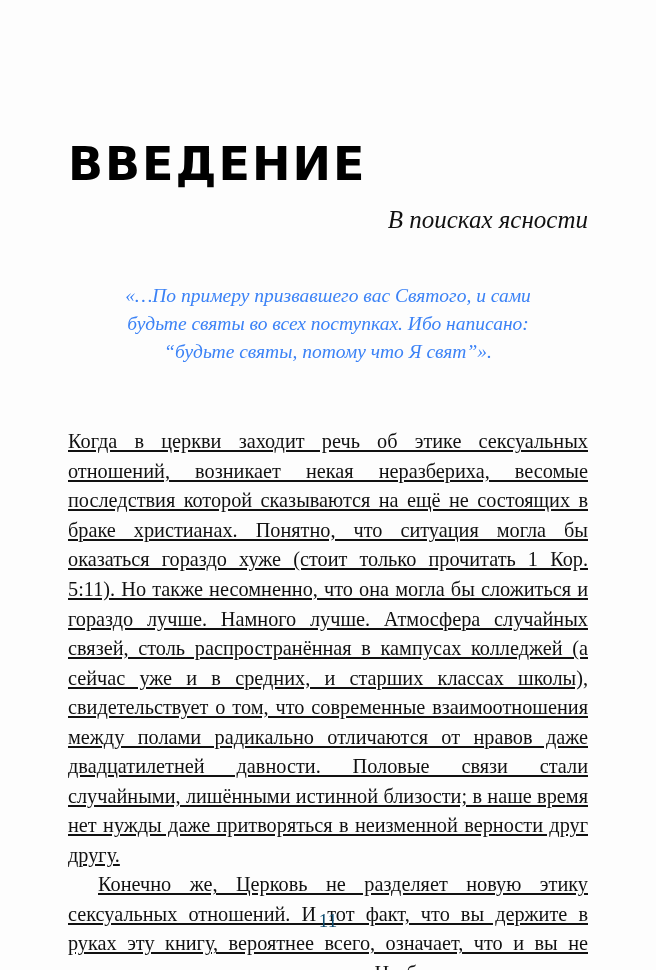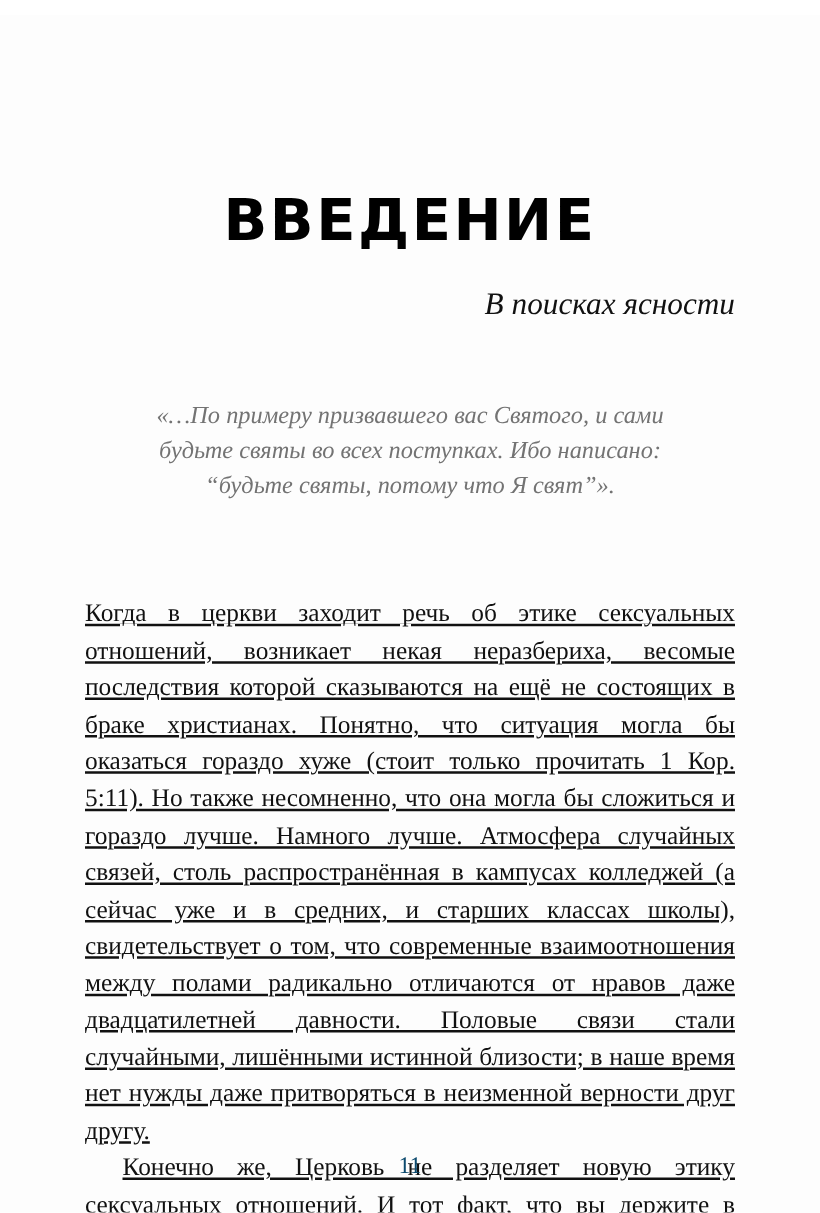--- a/index.html
+++ b/index.html
@@ -16,47 +16,46 @@
   }
   .page {
     position: relative;
     width: 656px;
     height: 970px;
     box-sizing: border-box;
     padding: 0 68px;
     background: #fdfdfd;
   }
   .chapter-title {
-    margin: 12px;
+    margin: 0;
     padding-top: 140px;
-    text-align: center;
     font-family: "DejaVu Sans", sans-serif;
     font-weight: bold;
     font-size: 46px;
     letter-spacing: 2px;
     color: #000000;
     line-height: 1.05;
   }
   .chapter-subtitle {
     margin: 0;
     padding-top: 18px;
     text-align: right;
     font-style: italic;
     font-size: 25px;
     color: #111111;
   }
   .epigraph {
-    margin: 13px auto;
+    margin: 0 auto;
     padding-top: 48px;
     width: 430px;
     text-align: center;
     font-style: italic;
     font-size: 19.5px;
     line-height: 1.42;
-    color: #737373;
+    color: #3b82f6;
   }
   .epigraph-source {
     margin: 0 auto;
     padding-top: 6px;
     width: 460px;
     text-align: center;
     font-style: normal;
     font-size: 20px;
     line-height: 1.4;
     color: #111111;

